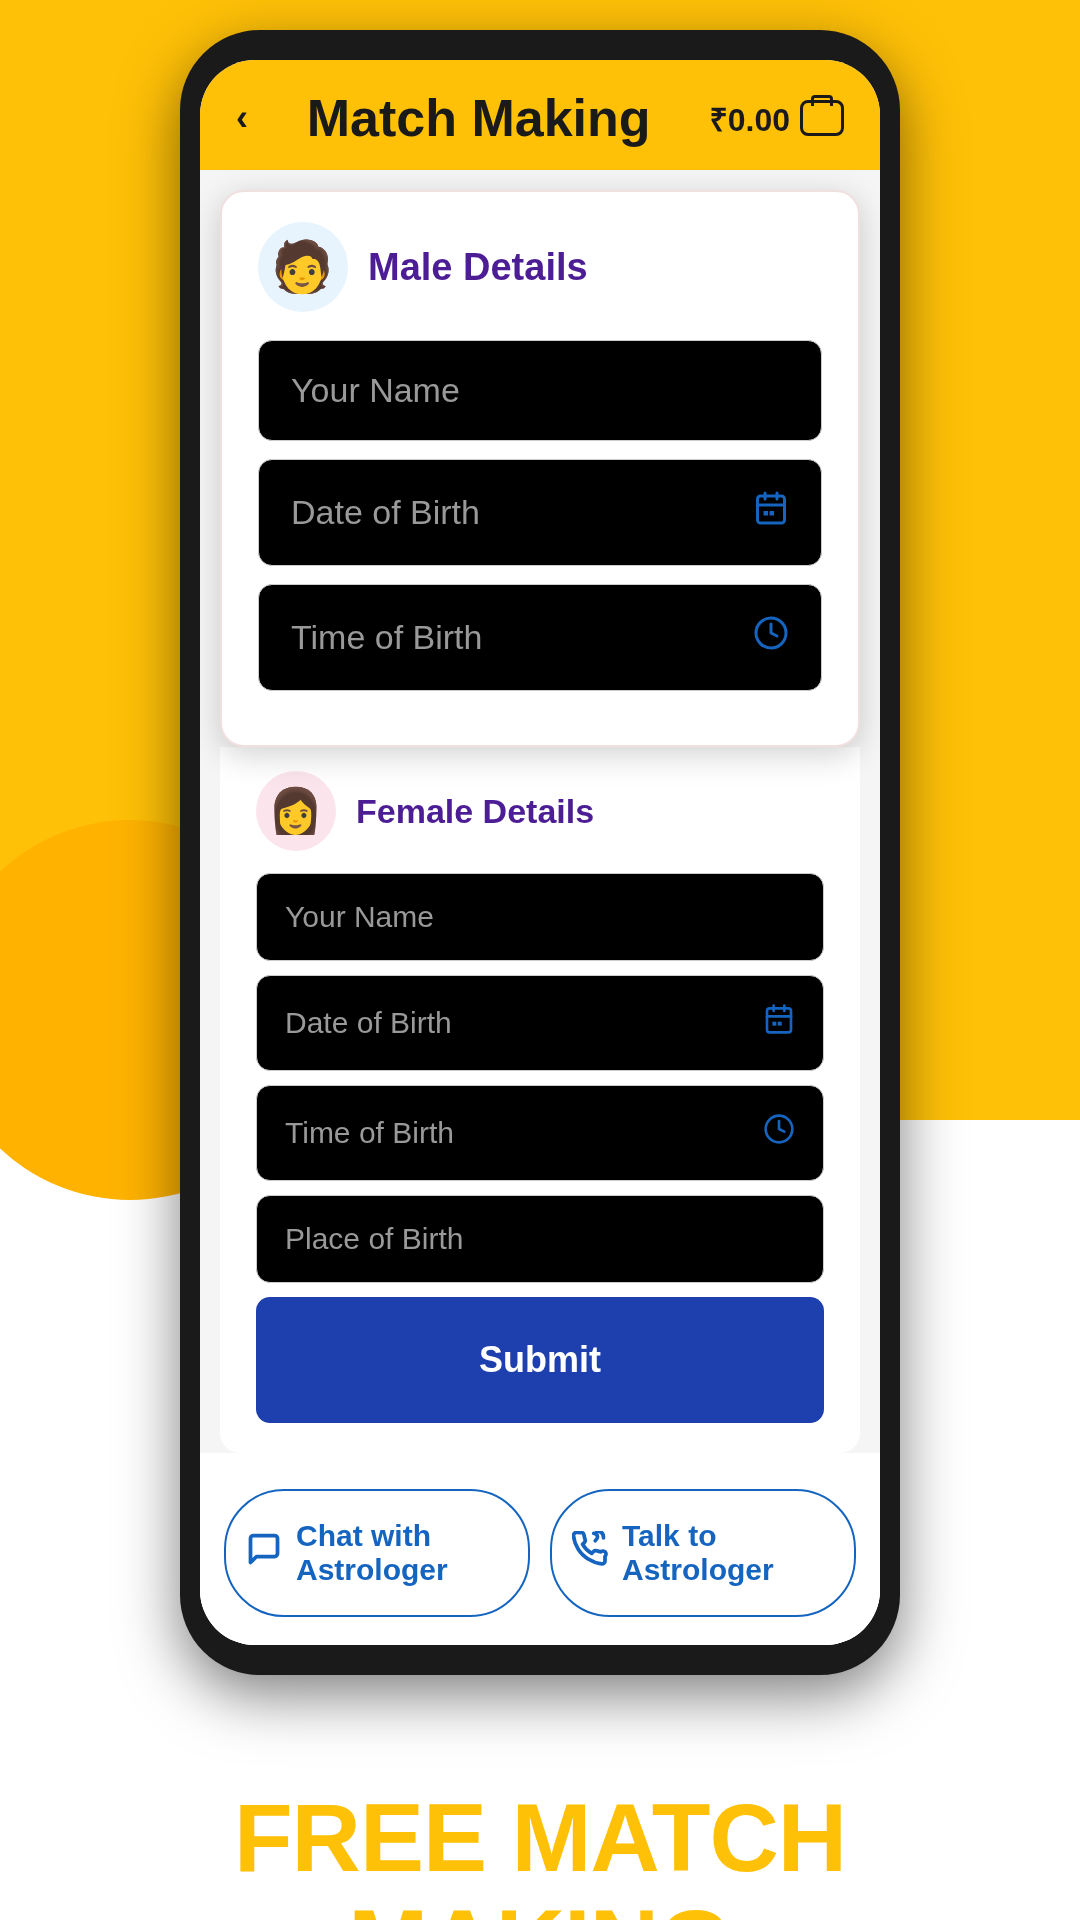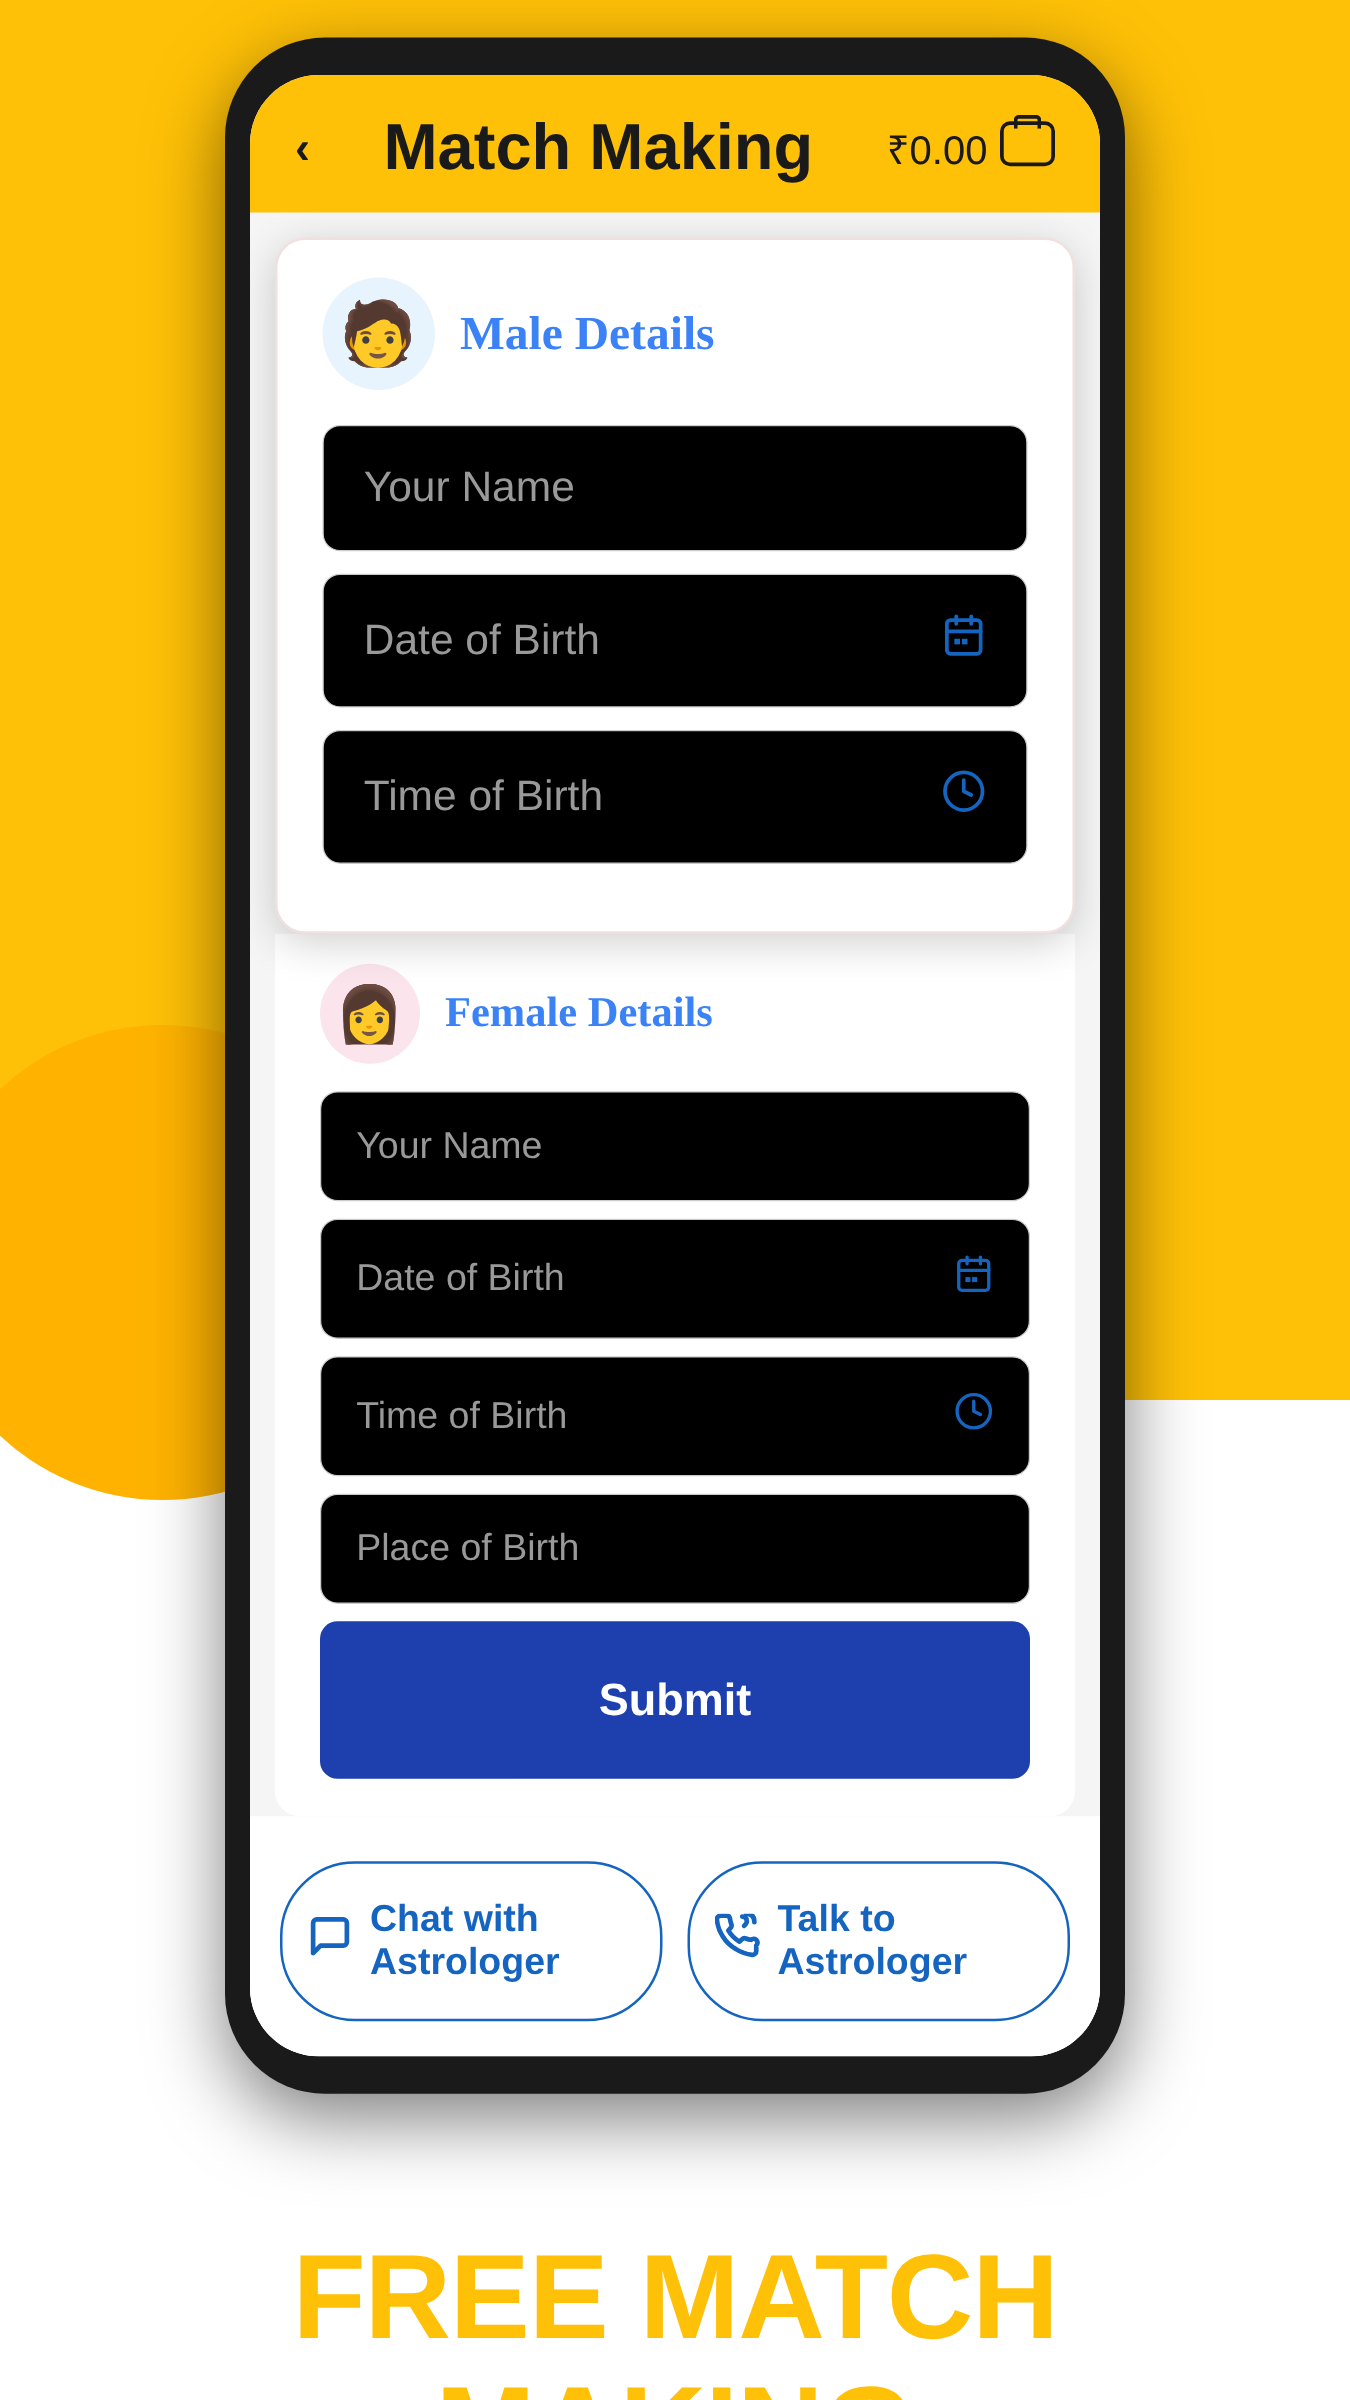--- a/index.html
+++ b/index.html
@@ -74,23 +74,24 @@
     }
 
     .header-title {
       font-size: 52px;
       font-weight: 700;
       color: #1a1a1a;
     }
 
     .header-balance {
       display: flex;
+      align-items: center;
       gap: 10px;
       font-size: 32px;
-      font-weight: 400;
+      font-weight: 700;
       color: #1a1a1a;
     }
 
     .wallet-icon {
       width: 44px;
       height: 36px;
       border: 3px solid #1a1a1a;
       border-radius: 8px;
       position: relative;
     }
@@ -133,22 +134,21 @@
       overflow: hidden;
       display: flex;
       align-items: center;
       justify-content: center;
       font-size: 50px;
     }
 
     .section-title {
       font-size: 38px;
       font-weight: 700;
-      color: #3b82f6;
-      font-family: Liberation Serif, serif;
+      color: #4c1d95;
     }
 
     
     .input-field {
       width: 100%;
       border: 1.5px solid #cccccc;
       border-radius: 14px;
       padding: 30px 32px;
       font-size: 34px;
       color: #999;

